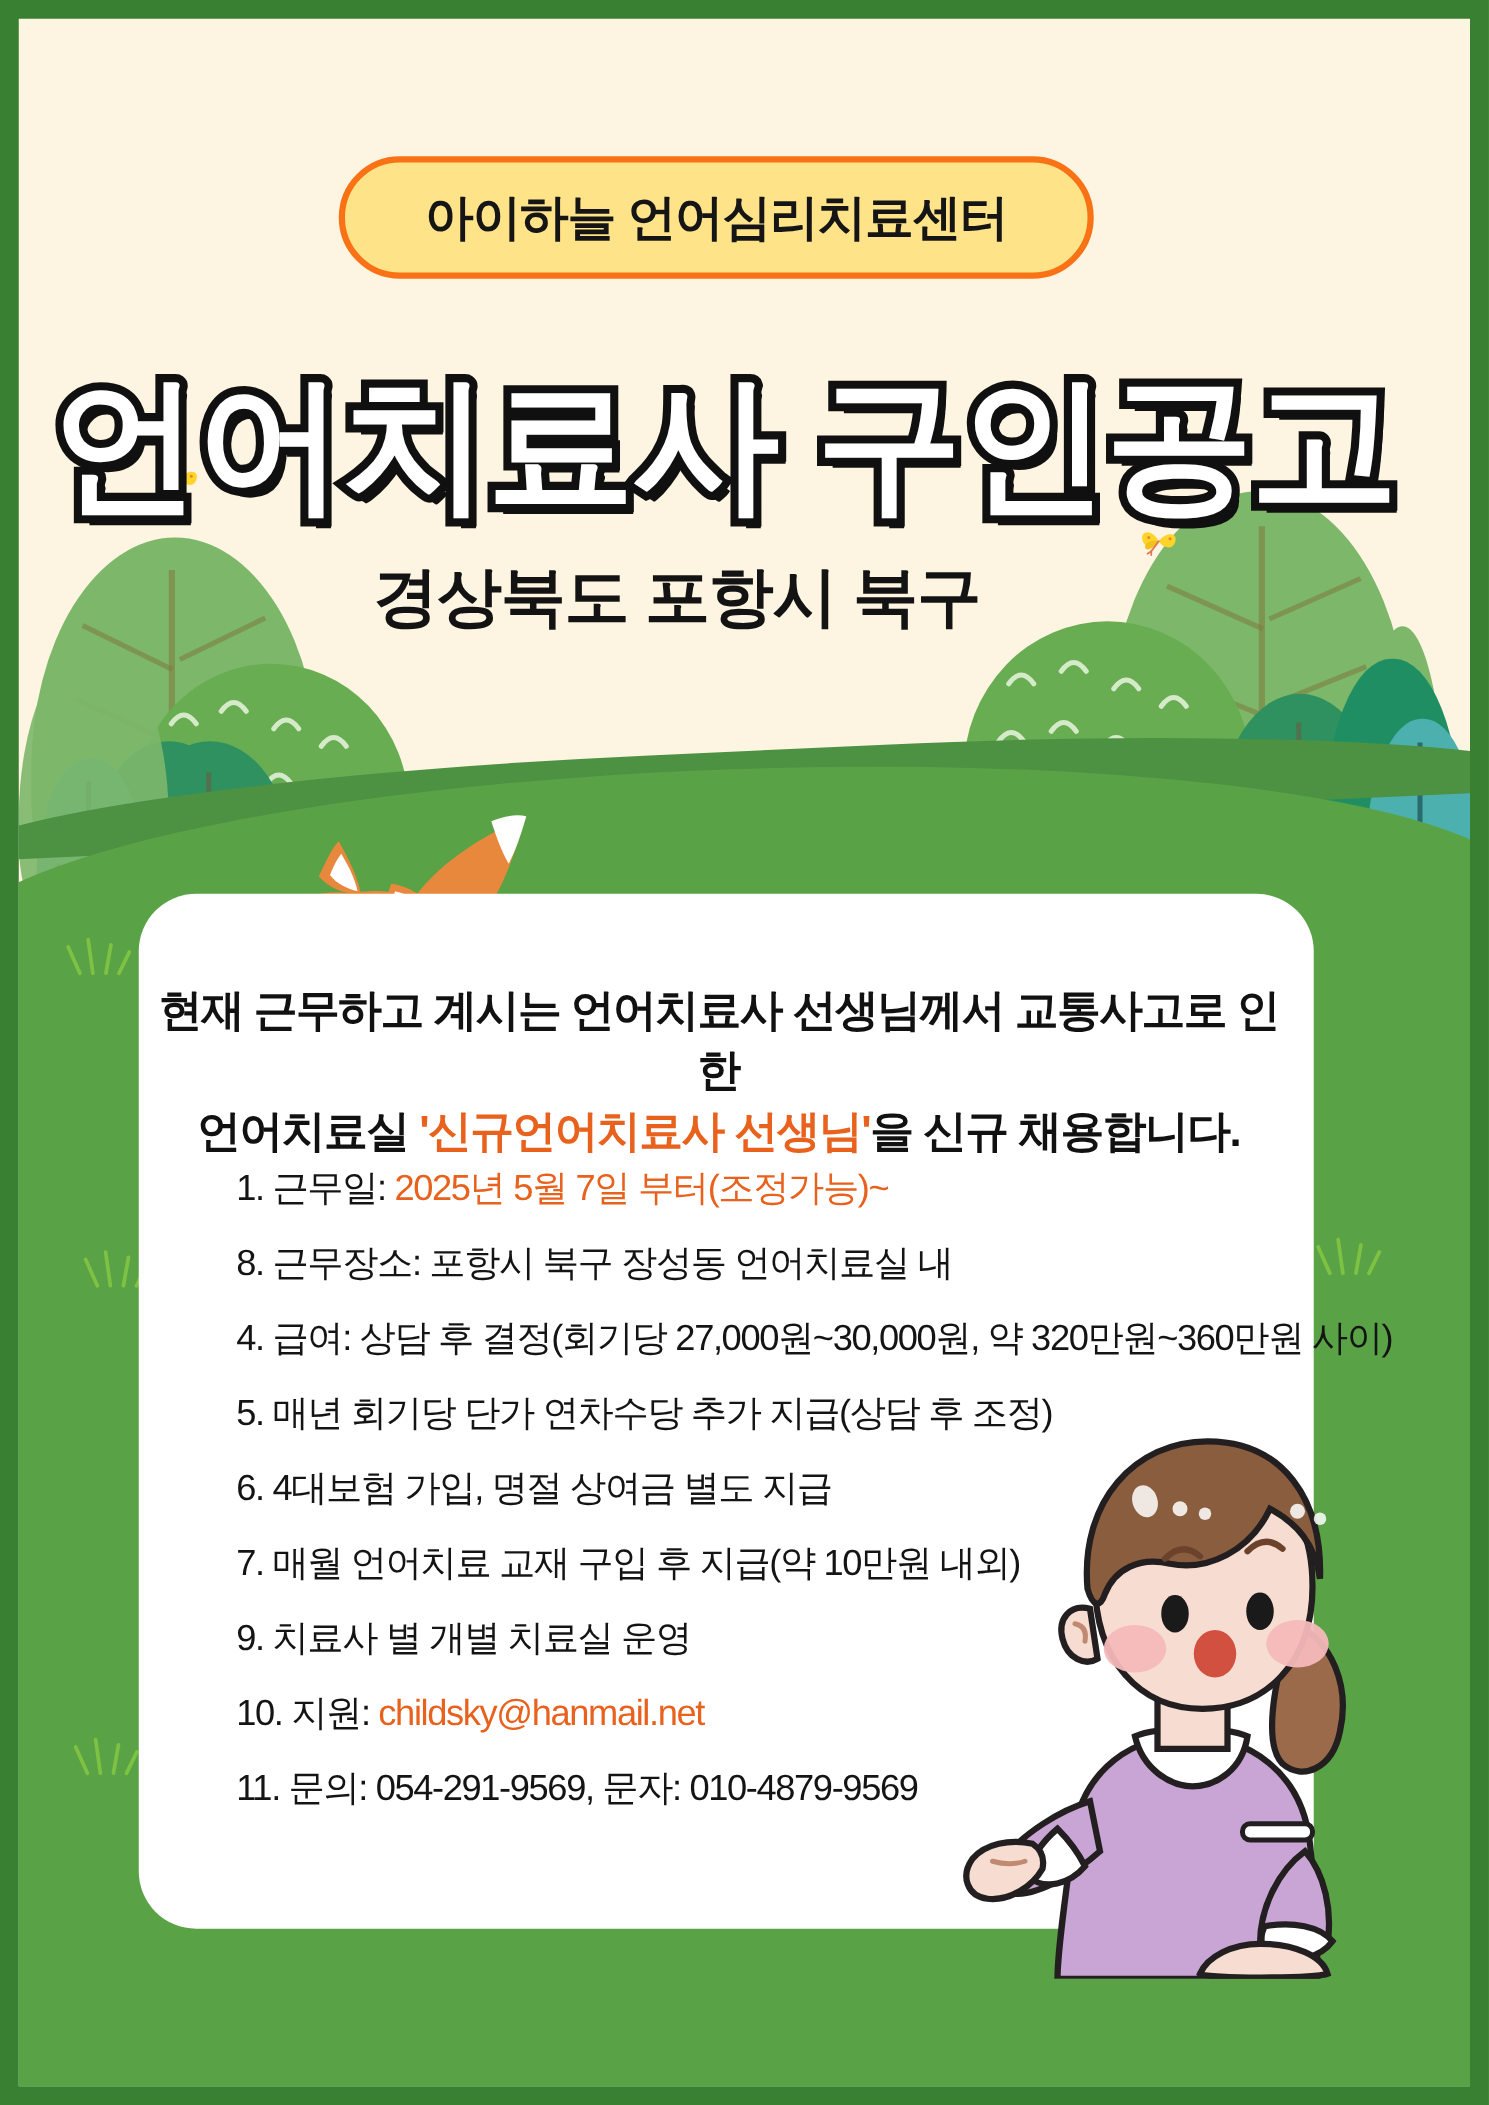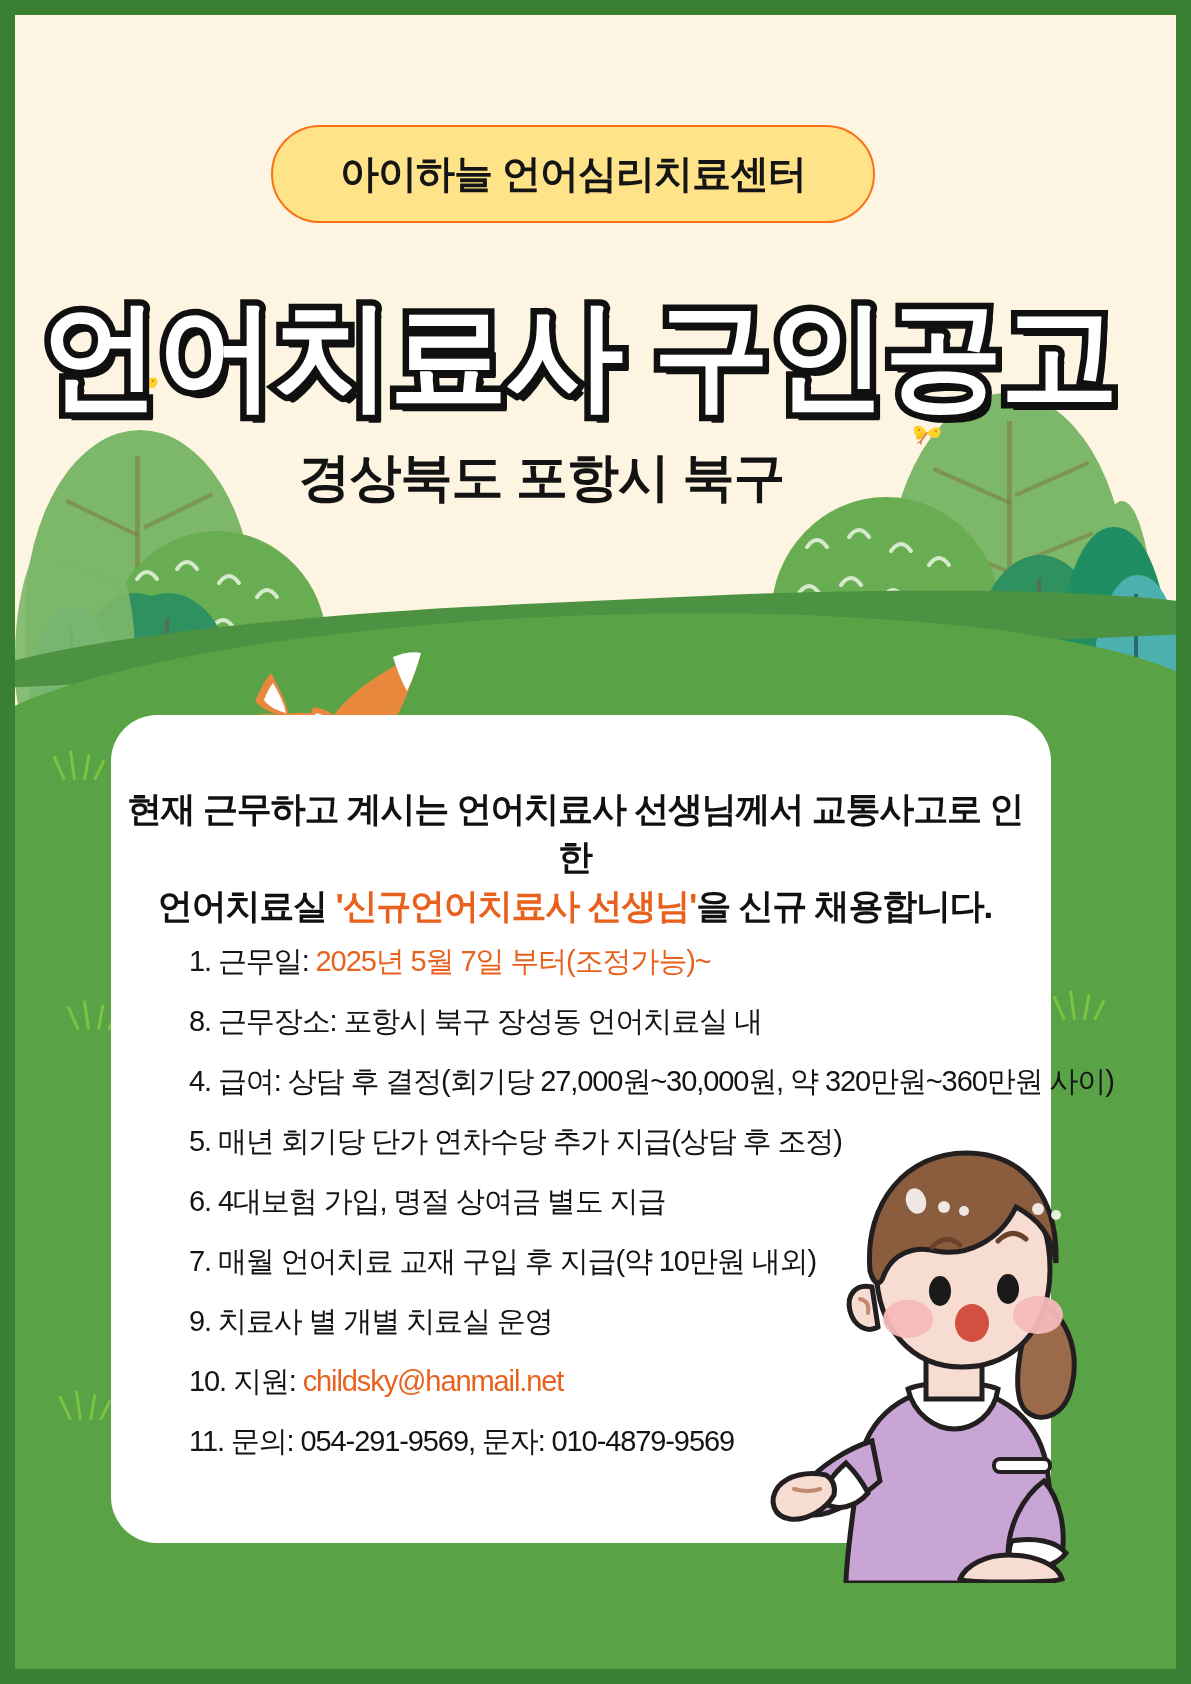--- a/index.html
+++ b/index.html
@@ -72,21 +72,21 @@
   }
 
   
   .fox{position:absolute;}
 
   
   .badge{
     position:absolute;left:256px;top:110px;
     width:604px;height:98px;
     background:#ffe389;
-    border:2px solid #f97316;
+    border:5px solid #f97316;
     border-radius:49px;
     display:flex;align-items:center;justify-content:center;
     box-sizing:border-box;
   }
   .badge span{
     font-size:39px;font-weight:bold;color:#151515;letter-spacing:-1px;
   }
 
   
   .title{
@@ -122,21 +122,21 @@
     letter-spacing:-1.2px;
   }
   .lead .hl{color:#e8621e;}
 
   .list{
     position:absolute;left:38px;top:195px;width:880px;
   }
   .list li{
     list-style:none;
     font-size:29px;color:#141414;letter-spacing:-1.1px;
-    margin:16px 0 20px 0;white-space:nowrap;
+    margin:5px 0 20px 0;white-space:nowrap;
   }
   .list li .hl{color:#e8621e;}
 
   
   .girl{position:absolute;left:735px;top:1108px;width:360px;height:460px;}
 </style>
 </head>
 <body>
 
 <div class="poster">

